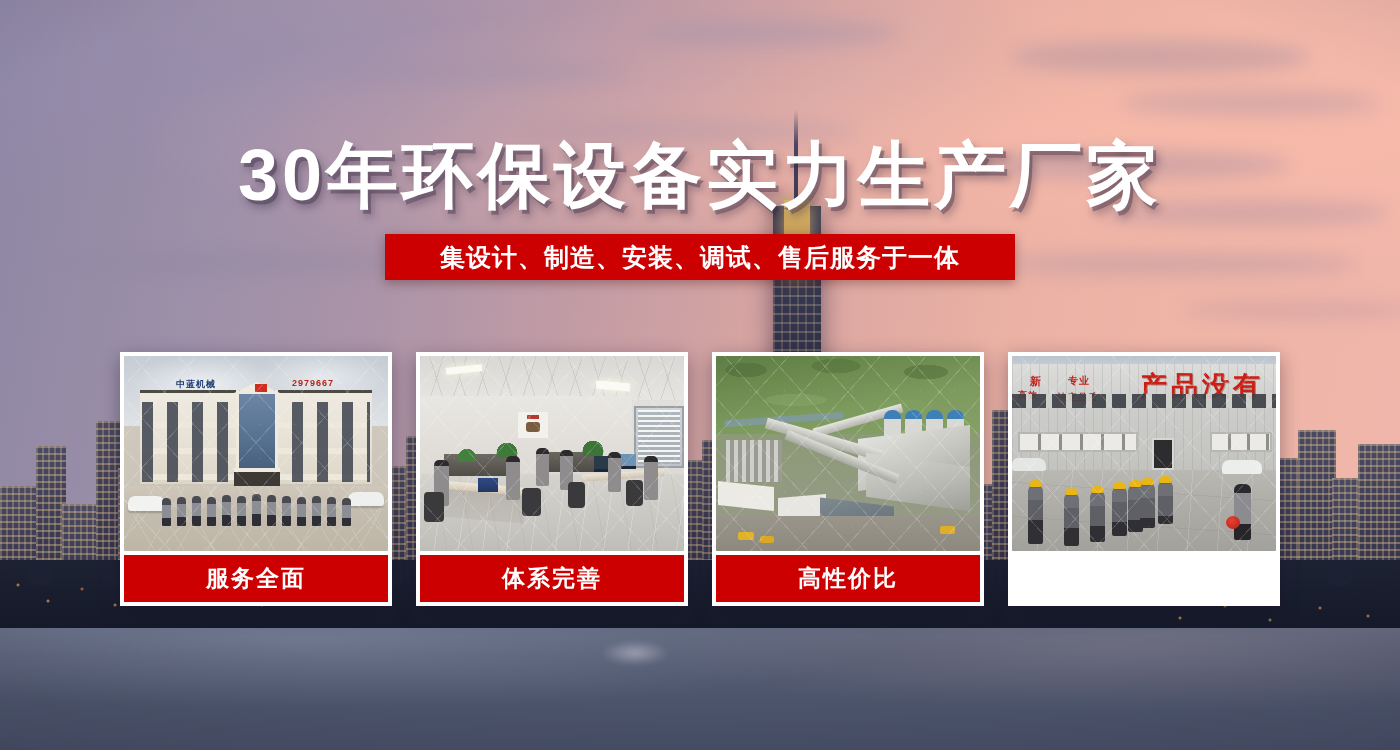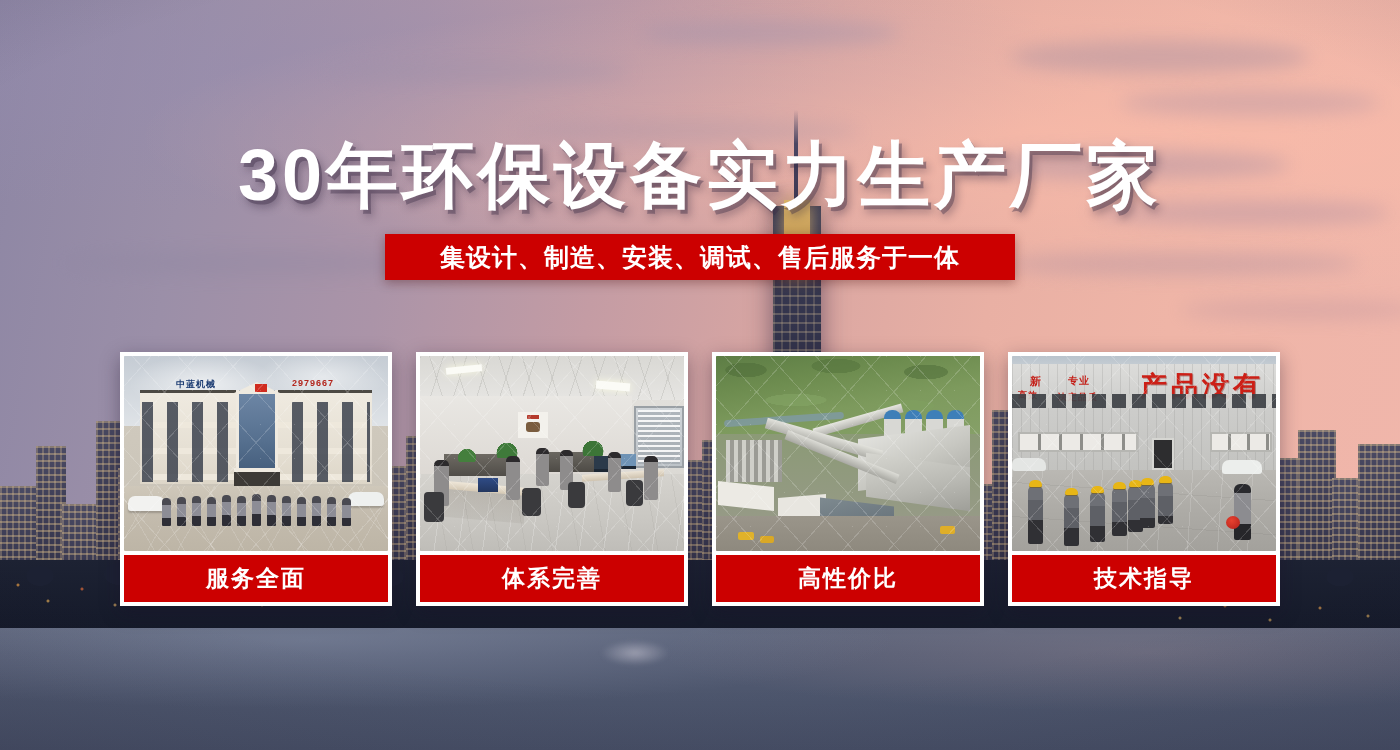--- a/index.html
+++ b/index.html
@@ -710,20 +710,17 @@
           <div class="p4-hat" style="left:129px; top:122px;"></div>
           <div class="p4-worker" style="left:146px; top:126px; height:42px;"></div>
           <div class="p4-hat" style="left:147px; top:120px;"></div>
 
           <div class="p4-boss"></div>
           <div class="p4-redhat"></div>
 
           <div class="wm"></div>
           <div class="wm-dots"></div>
         </div>
-        <div class="card-label">
-          <span class="card-label-text">技术指导</span>
-        </div>
       </div>
 
     </div>
   </div>
 </div>
 
 </body></html>

